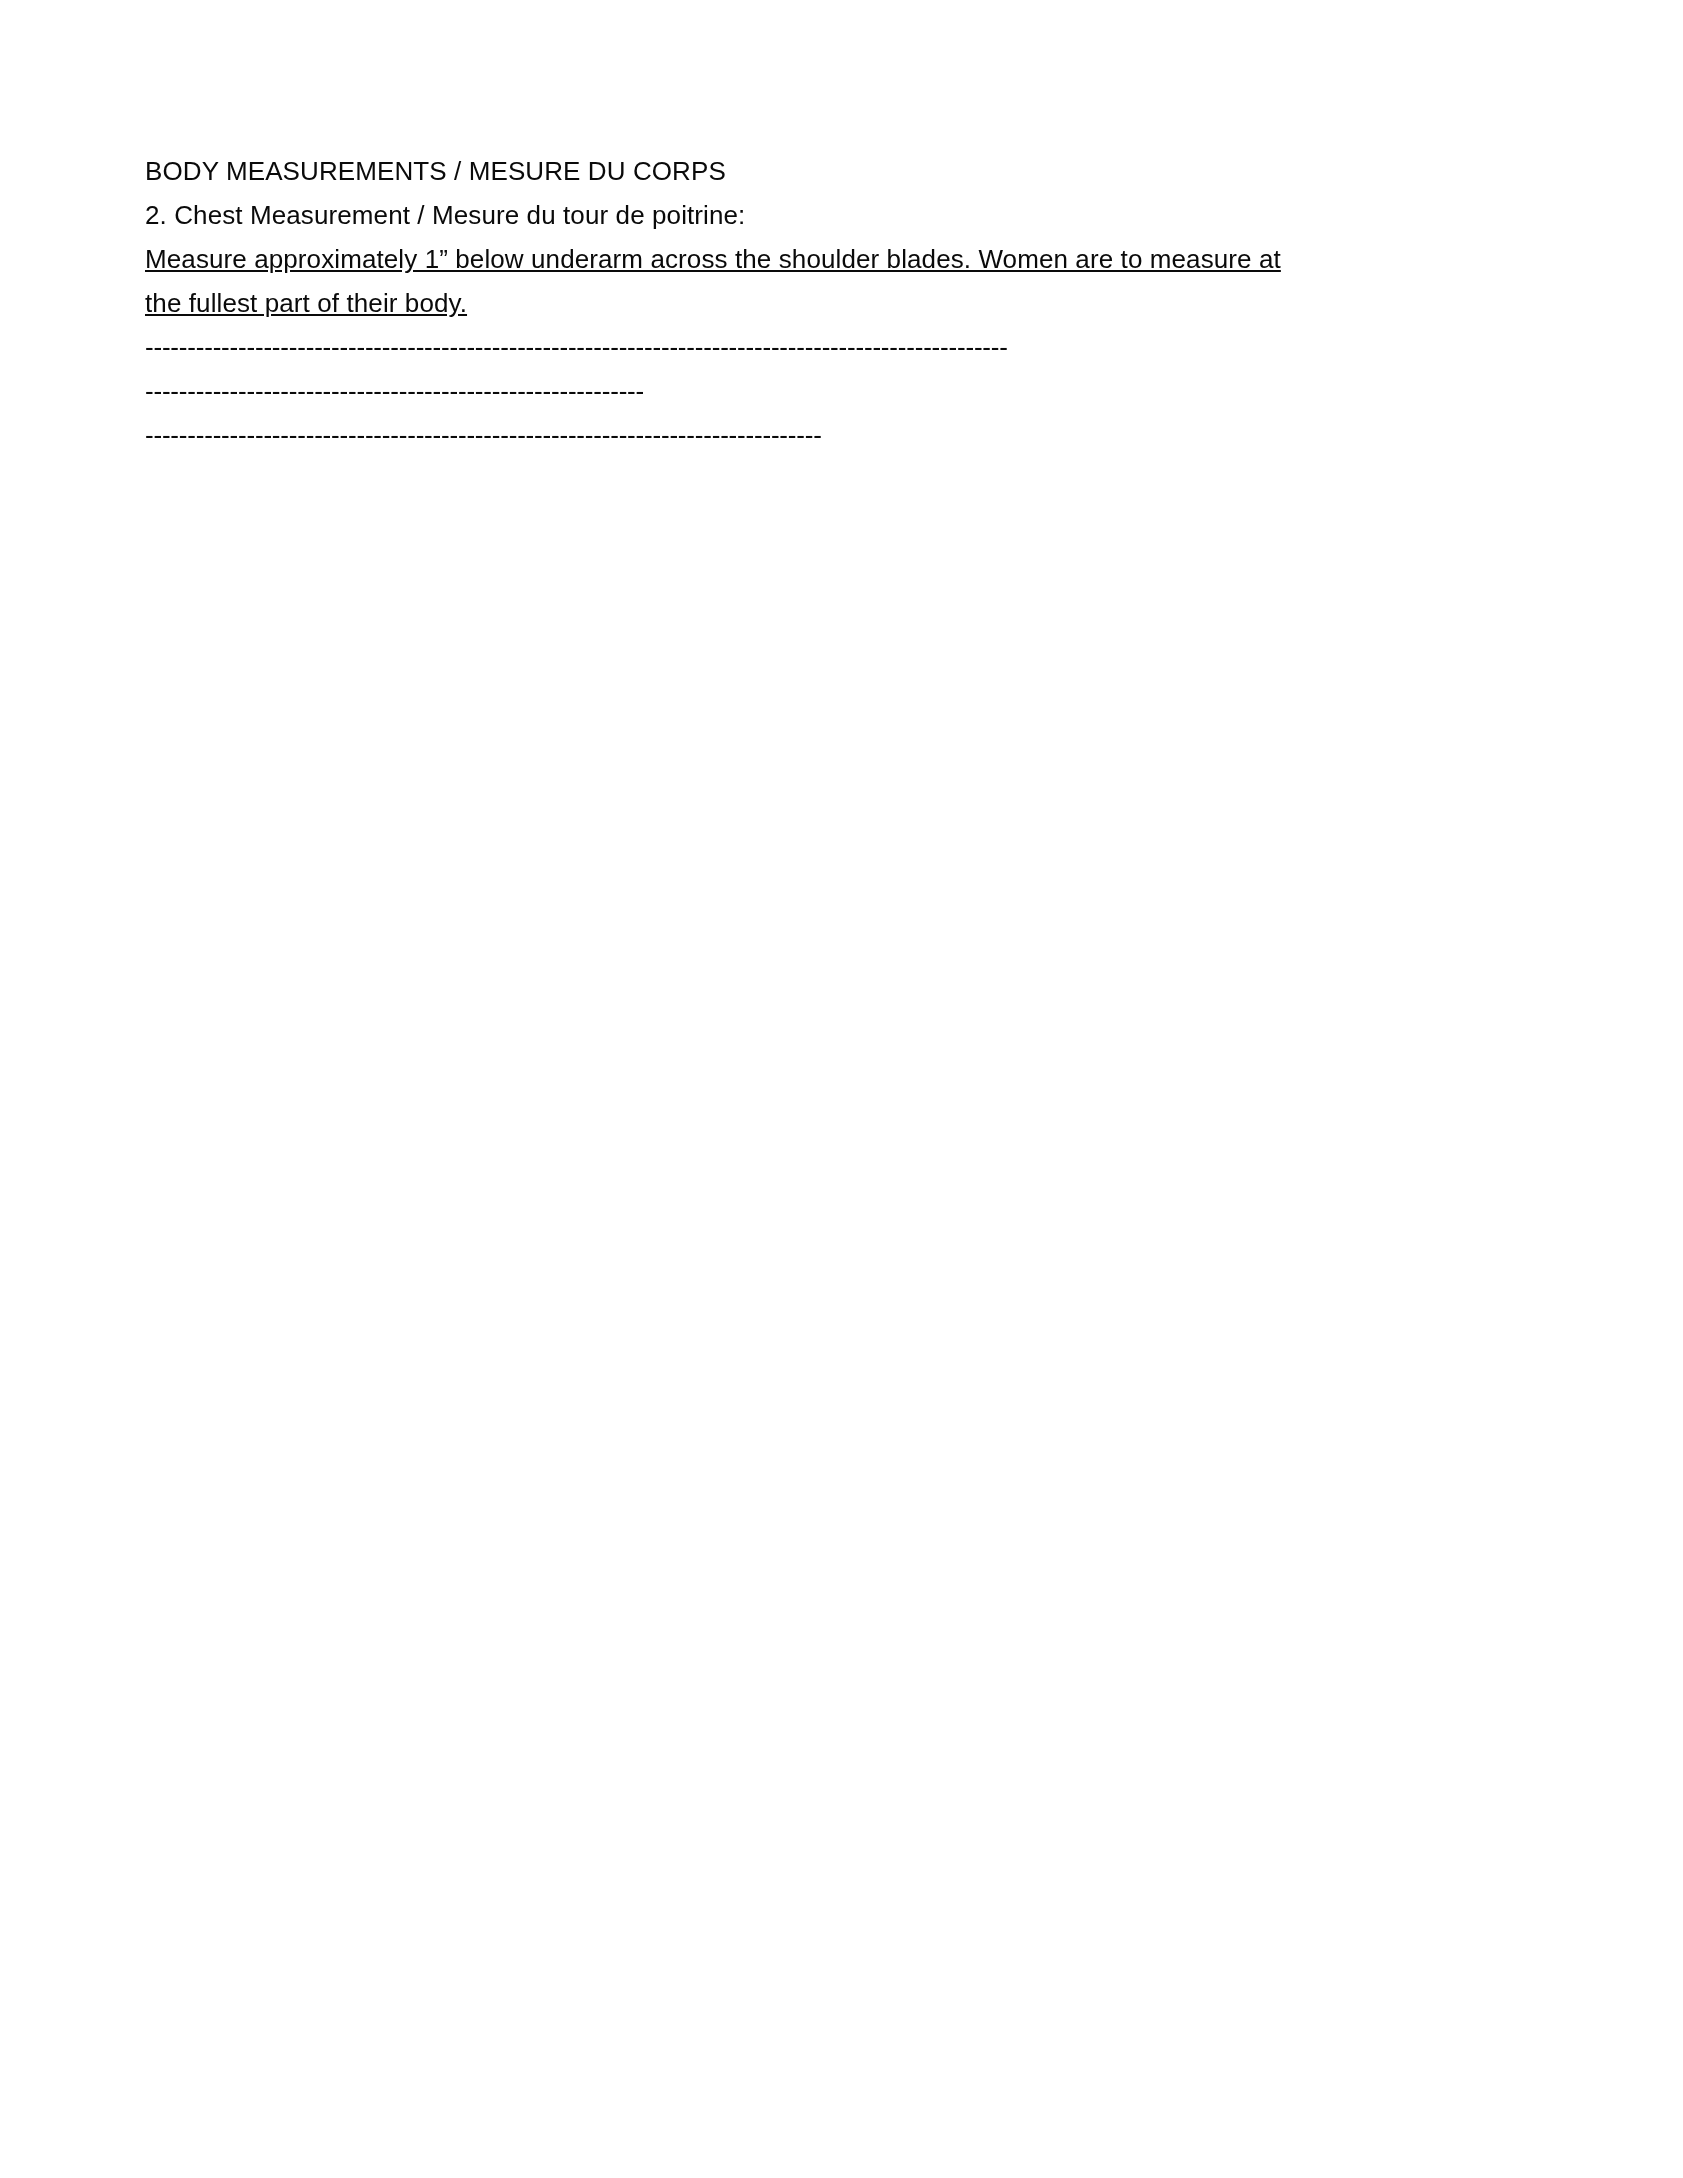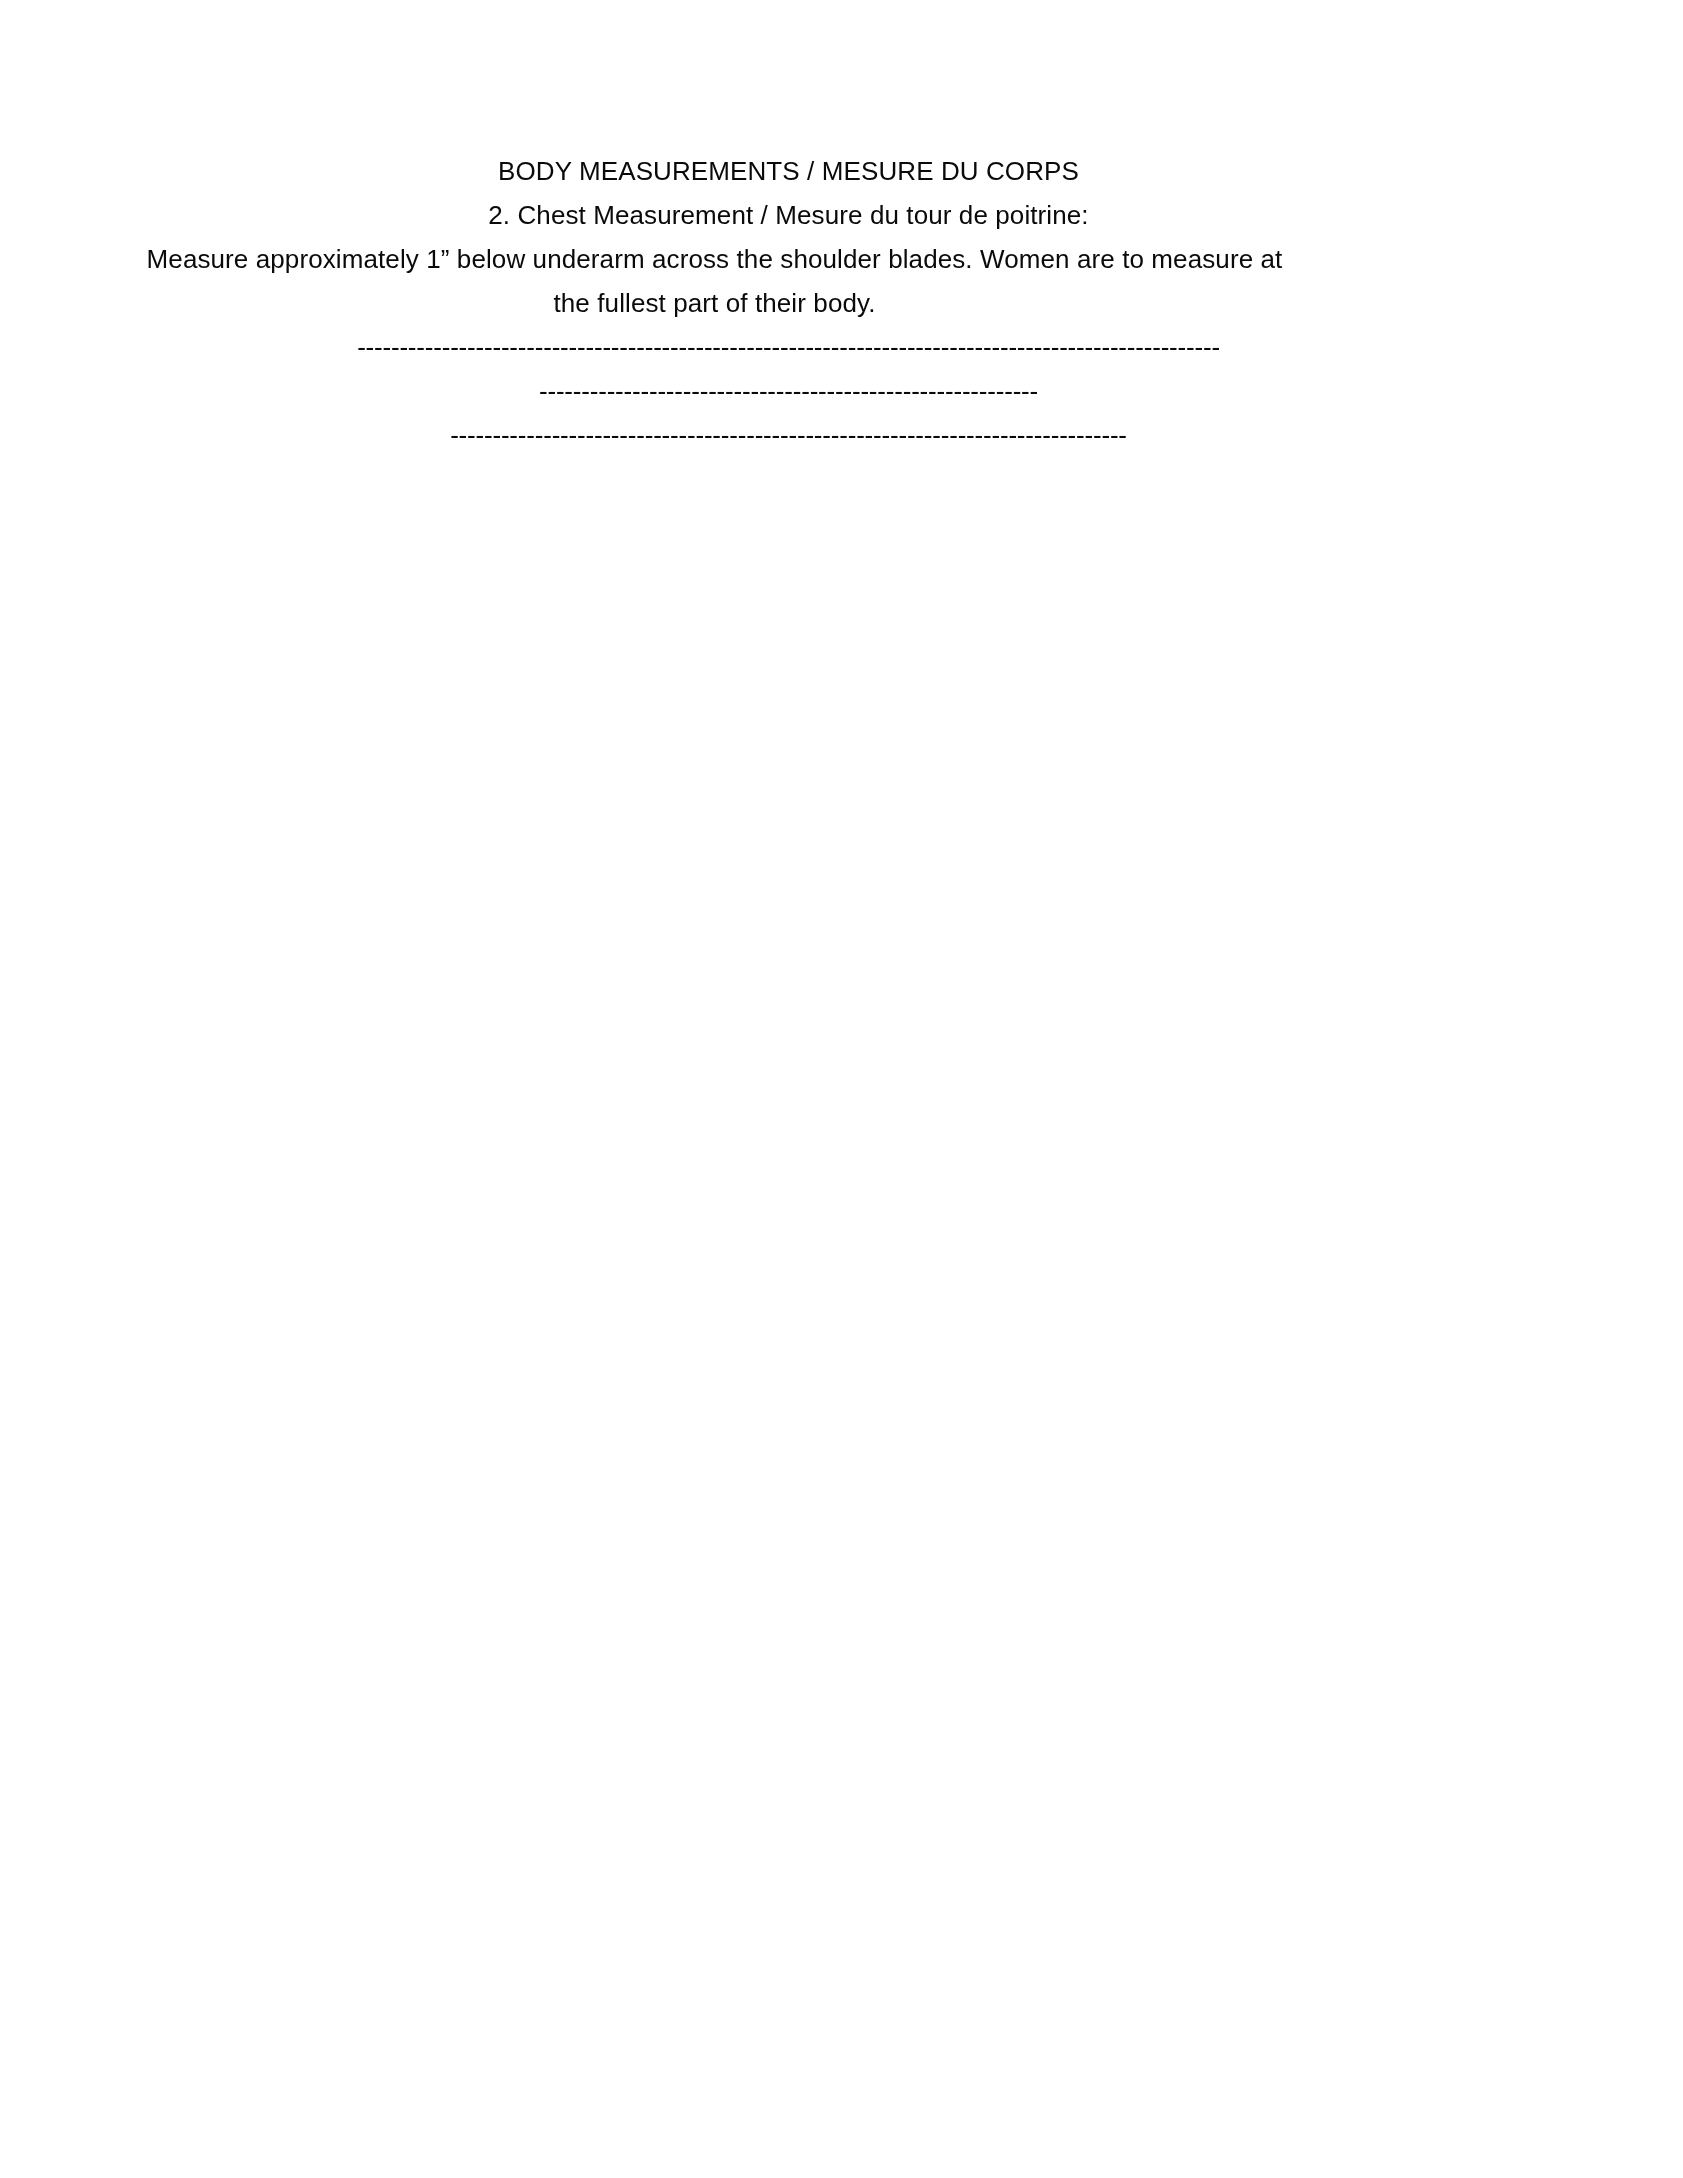--- a/index.html
+++ b/index.html
@@ -13,41 +13,41 @@
     font-family: "Liberation Sans", sans-serif;
     color: #000000;
     -webkit-font-smoothing: antialiased;
   }
   .page {
     position: relative;
     width: 1683px;
     height: 2178px;
     background: #ffffff;
     box-sizing: border-box;
-    text-align: center;
   }
   .content {
     position: absolute;
     left: 145px;
     top: 149px;
     width: 1287px;
   }
   .line {
     font-size: 26px;
     line-height: 44px;
     letter-spacing: 0.1px;
     color: #0a0a0a;
     white-space: pre-wrap;
   }
   .para {
     font-size: 26px;
     line-height: 44px;
     letter-spacing: 0.1px;
     color: #0a0a0a;
     max-width: 1139px;
+    text-decoration: underline;
   }
   .rule {
     font-size: 26px;
     line-height: 44px;
     color: #0a0a0a;
     white-space: pre;
     overflow: hidden;
     letter-spacing: -0.2px;
   }
 </style>

